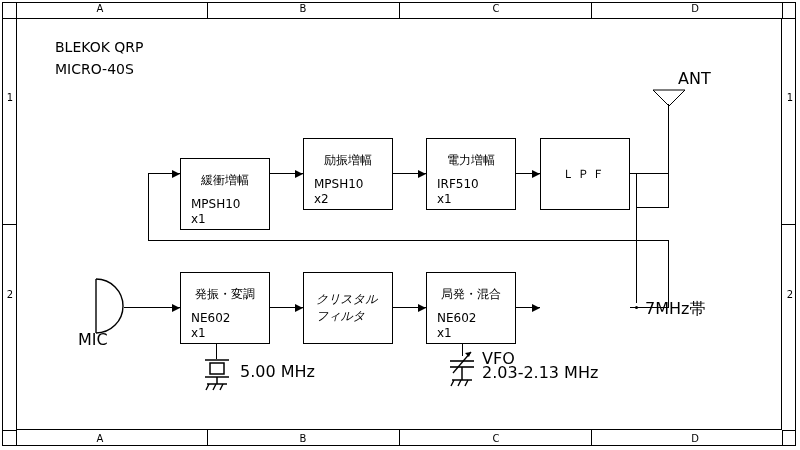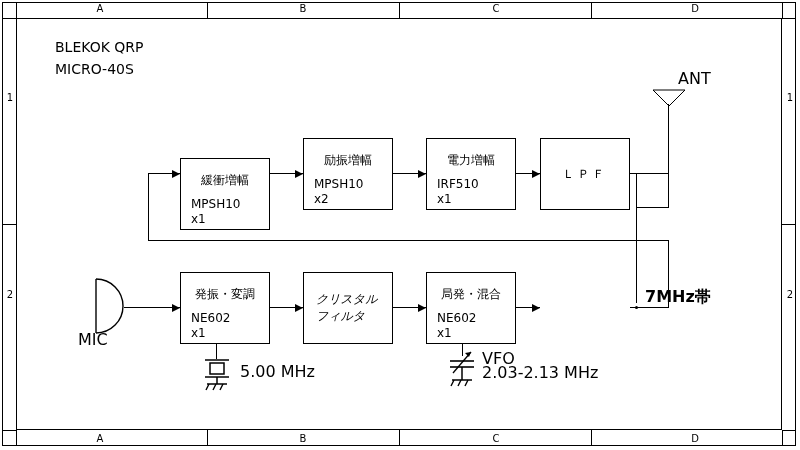--- a/index.html
+++ b/index.html
@@ -250,21 +250,21 @@
   <div class="anno" style="left:678px; top:72px;">ANT</div>
 
   <div class="wire h" style="left:630px; top:307px; width:38px;"></div>
   <div class="wire v" style="left:668px; top:240px; height:68px;"></div>
   <div class="wire h" style="left:148px; top:240px; width:521px;"></div>
   <div class="wire v" style="left:148px; top:173px; height:68px;"></div>
   <div class="wire h" style="left:148px; top:173px; width:32px;"></div>
   <div class="arrow-r" style="left:172px; top:170px;"></div>
 
   <div class="node" style="left:635px; top:306px;"></div>
-  <div class="anno" style="left:645px; top:290px;font-weight:bold;">7MHz帯</div>
+  <div class="anno" style="left:645px; top:302px;">7MHz帯</div>
 
   <div class="mic" style="left:92px; top:277px;">
     <svg width="40" height="58" viewBox="0 0 40 58">
       <path d="M4,2 L4,56" fill="none" stroke="#000" stroke-width="1.4"></path>
       <path d="M4,2 A27,27 0 0,1 4,56" fill="none" stroke="#000" stroke-width="1.4"></path>
     </svg>
   </div>
   <div class="anno" style="left:78px; top:333px;">MIC</div>
   <div class="wire h" style="left:124px; top:307px; width:56px;"></div>
   <div class="arrow-r" style="left:172px; top:304px;"></div>

